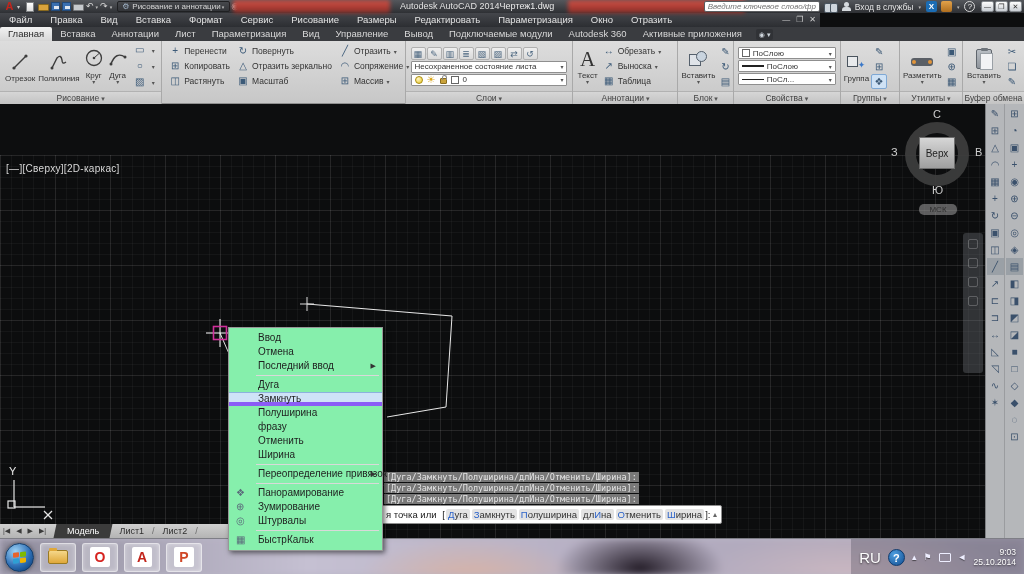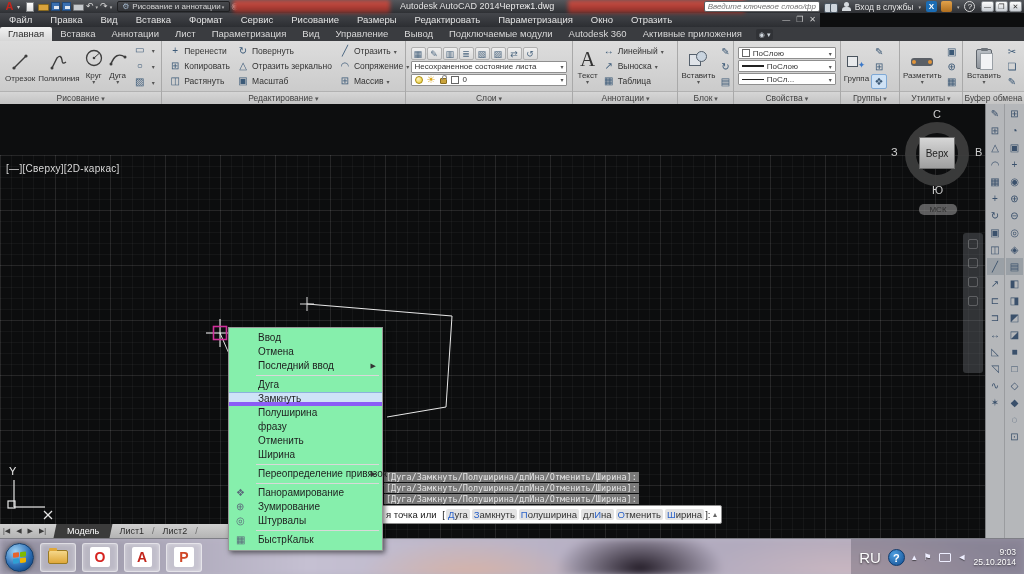--- a/index.html
+++ b/index.html
@@ -361,21 +361,20 @@
               <span>Массив</span>
               <span class="sdrop">▾</span>
             </div>
         </div>
         <div class="col">
           <span class="mi">✎</span>
           <span class="mi">◉</span>
           <span class="mi">☁</span>
         </div>
       </div>
-      <div class="plabel">Редактирование</div>
     </div>
 
     <div class="panel" style="width:176px">
       <div class="pbody" style="flex-direction:column;align-items:stretch;justify-content:center;padding:1px 5px;gap:1px;">
         <div style="line-height:0;"><span class="lchip">▦</span><span class="lchip">✎</span><span class="lchip">▥</span><span class="lchip">≣</span><span class="lchip">▧</span><span class="lchip">▨</span><span class="lchip">⇄</span><span class="lchip">↺</span></div>
         <div class="ddrow">
           <span>Несохраненное состояние листа</span>
           <span class="da">▾</span>
         </div>
         <div class="ddrow" style="gap:4px;">
@@ -395,21 +394,21 @@
         <div class="bb">
           <div class="bi">
               <span class="bigA">A</span>
             </div>
           <span>Текст</span>
           <span class="drop">▾</span>
         </div>
         <div class="col">
           <div class="sb">
               <span class="si">↔</span>
-              <span>Линейный</span>
+              <span>Обрезать</span>
               <span class="sdrop">▾</span>
             </div>
           <div class="sb">
               <span class="si">↗</span>
               <span>Выноска</span>
               <span class="sdrop">▾</span>
             </div>
           <div class="sb">
               <span class="si">▦</span>
               <span>Таблица</span>

